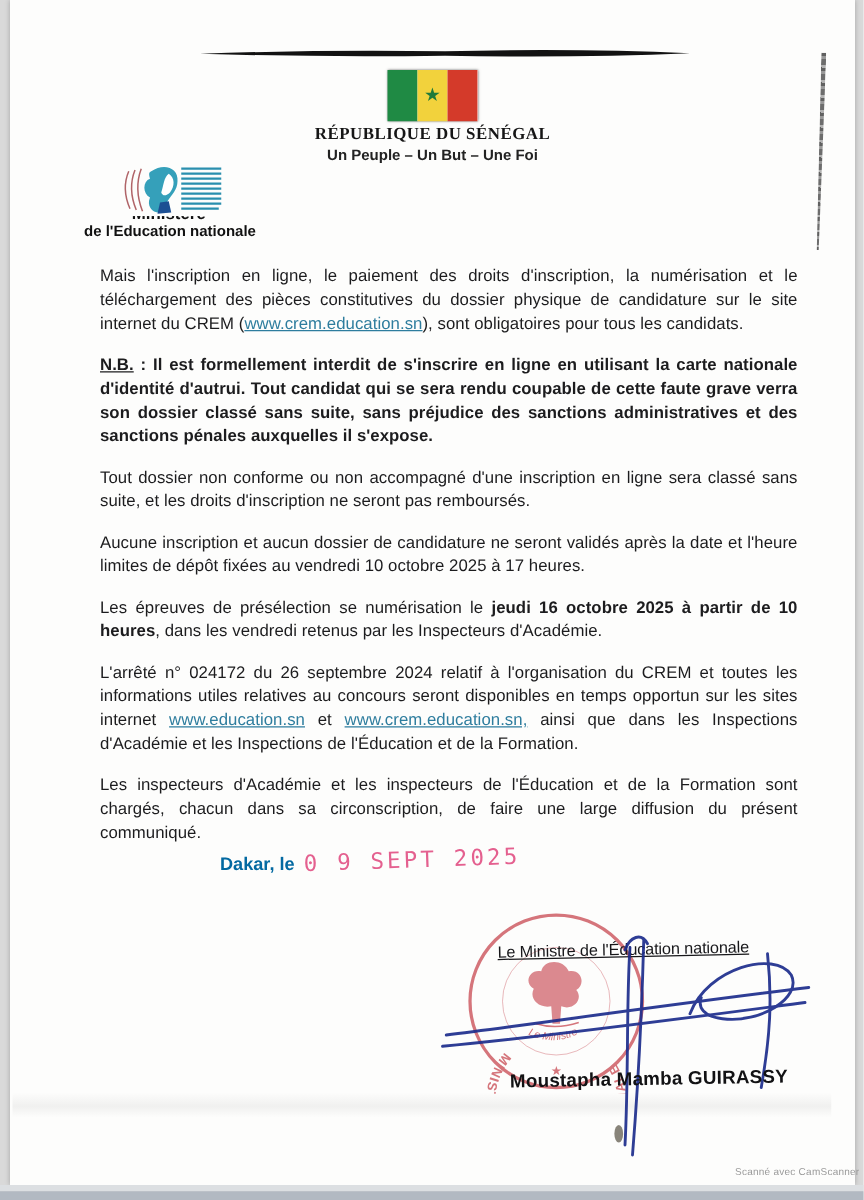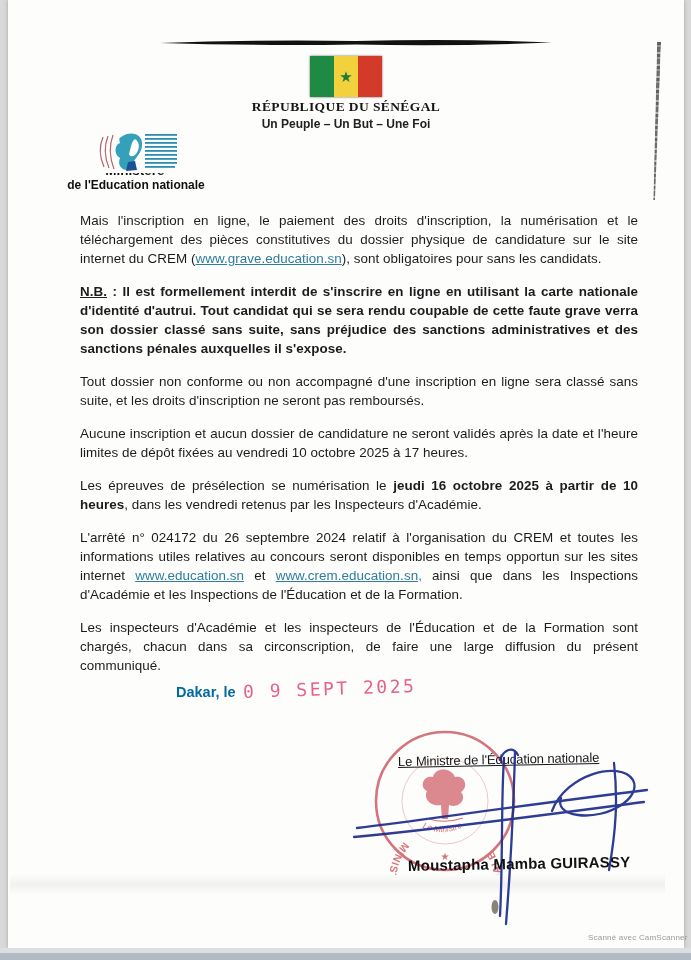--- a/index.html
+++ b/index.html
@@ -95,21 +95,21 @@
         <rect x="50" y="25" width="32" height="1.8"></rect>
       <rect x="50" y="29" width="32" height="1.8"></rect>
         <rect x="50" y="33" width="32" height="1.8"></rect>
       <rect x="50" y="37" width="30" height="1.8"></rect>
     </g>
   </svg>
   <div class="abs min-line1">Ministère</div>
   <div class="abs min-line2">de l'Education nationale</div>
 
   <div class="abs bodytext">
-    <p><span>Mais l'inscription en ligne, le paiement des droits d'inscription, la numérisation et le téléchargement des pièces constitutives du dossier physique de candidature sur le site internet du CREM (</span><span class="link">www.grave.education.sn</span><span>), sont obligatoires pour sans les candidats.</span></p>
+    <p><span>Mais l'inscription en ligne, le paiement des droits d'inscription, la numérisation et le téléchargement des pièces constitutives du dossier physique de candidature sur le site internet du CREM (</span><span class="link">www.crem.education.sn</span><span>), sont obligatoires pour tous les candidats.</span></p>
 
     <p class="b"><span class="u">N.B.</span><span> : </span><span>Il est formellement interdit de s'inscrire en ligne en utilisant la carte nationale d'identité d'autrui. Tout candidat qui se sera rendu coupable de cette faute grave verra son dossier classé sans suite, sans préjudice des sanctions administratives et des sanctions pénales auxquelles il s'expose.</span></p>
 
     <p>Tout dossier non conforme ou non accompagné d'une inscription en ligne sera classé sans suite, et les droits d'inscription ne seront pas remboursés.</p>
 
     <p>Aucune inscription et aucun dossier de candidature ne seront validés après la date et l'heure limites de dépôt fixées au vendredi 10 octobre 2025 à 17 heures.</p>
 
     <p><span>Les épreuves de présélection se numérisation le </span><span class="b">jeudi 16 octobre 2025 à partir de 10 heures</span><span>, dans les vendredi retenus par les Inspecteurs d'Académie.</span></p>
 
     <p><span>L'arrêté n° 024172 du 26 septembre 2024 relatif à l'organisation du CREM et toutes les informations utiles relatives au concours seront disponibles en temps opportun sur les sites internet </span><span class="link">www.education.sn</span><span> et </span><span class="link">www.crem.education.sn,</span><span> ainsi que dans les Inspections d'Académie et les Inspections de l'Éducation et de la Formation.</span></p>

